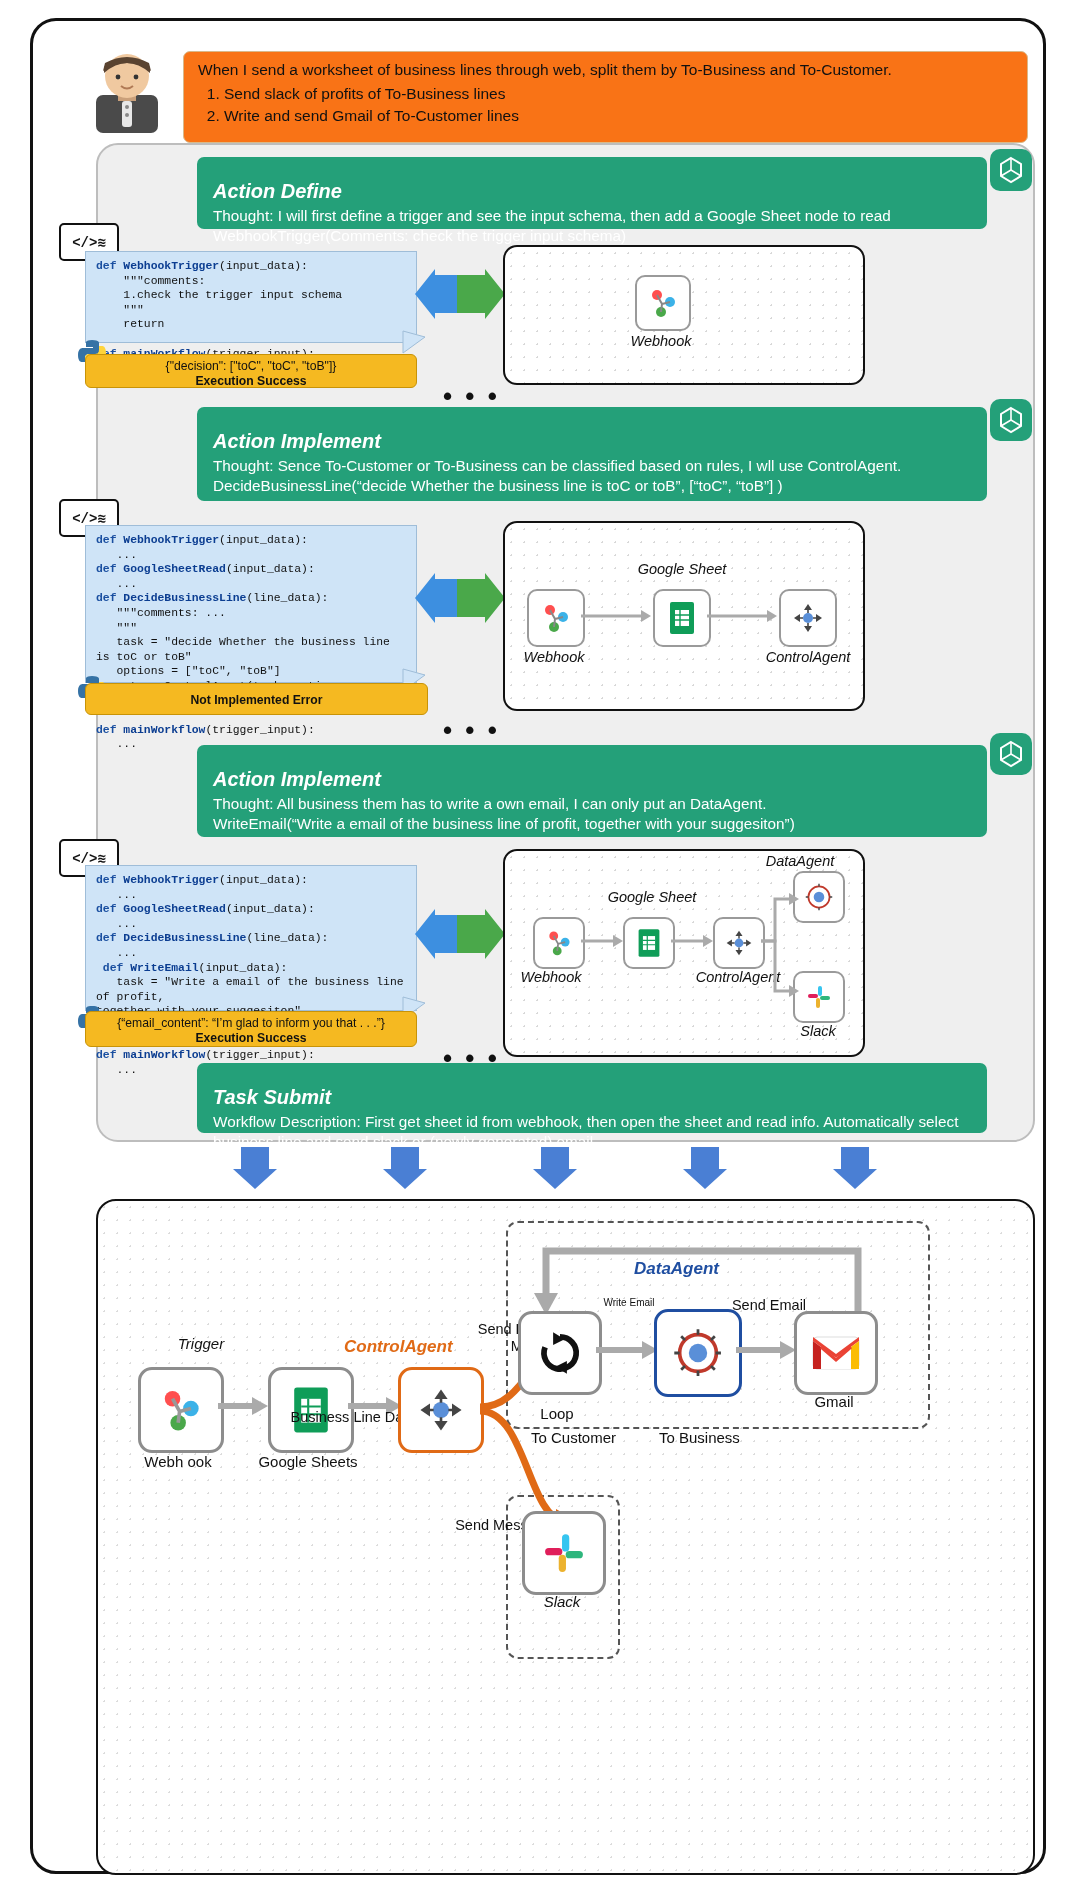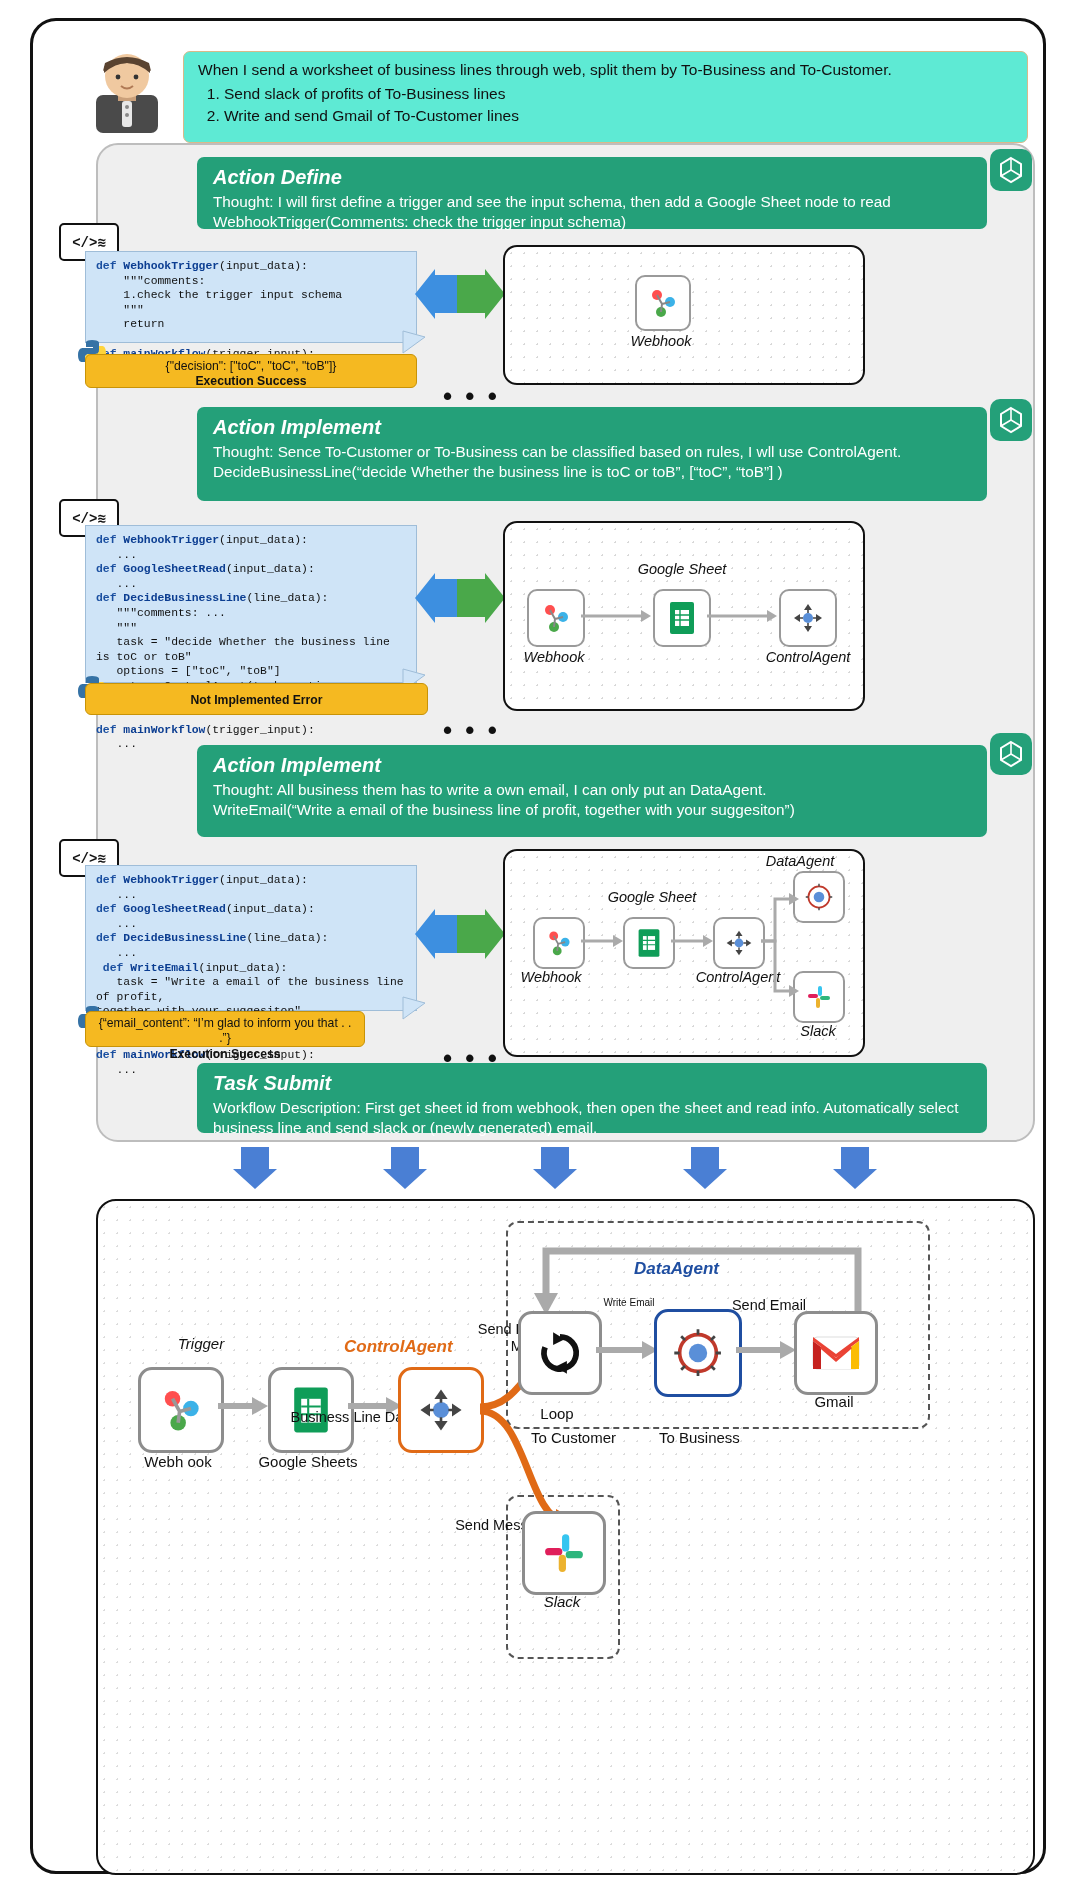--- a/index.html
+++ b/index.html
@@ -3,29 +3,29 @@
 <meta charset="utf-8">
 <style>
   html,body{margin:0;padding:0;background:#000;}
   body{width:1076px;height:1892px;position:relative;font-family:"Liberation Sans",sans-serif;overflow:hidden;}
   .page{position:absolute;left:0;top:0;width:1076px;height:1892px;background:#ffffff;}
   .frame{position:absolute;left:30px;top:18px;width:1016px;height:1856px;border:3px solid #111;border-radius:26px;background:#fff;box-sizing:border-box;}
 
   
   .user-row{position:absolute;left:55px;top:30px;width:940px;height:100px;}
   .avatar{position:absolute;left:0;top:0;width:78px;height:82px;}
-  .bubble{position:absolute;left:95px;top:0;width:845px;min-height:92px;background:#5eead4;border:1px solid #d9b98a;border-radius:7px;box-sizing:border-box;padding:8px 12px 8px 14px;font-size:15.5px;color:#111;line-height:1.35;}
+  .bubble{position:absolute;left:95px;top:0;width:845px;min-height:92px;background:#f97316;border:1px solid #d9b98a;border-radius:7px;box-sizing:border-box;padding:8px 12px 8px 14px;font-size:15.5px;color:#111;line-height:1.35;}
   .bubble ol{margin:3px 0 0 0;padding-left:26px;}
   .bubble li{margin:1px 0;}
 
   
   .agentbox{position:absolute;left:63px;top:122px;width:935px;height:995px;background:#efefef;border:2px solid #bdbdbd;border-radius:22px;}
 
   
-  .greenbar{position:absolute;background:#24a079;border-radius:7px;color:#fff;box-sizing:border-box;padding:9px 14px 9px 16px;}
+  .greenbar{position:absolute;background:#24a079;border-radius:7px;color:#fff;box-sizing:border-box;padding:23px 14px 9px 16px;}
   .greenbar .gtitle{font-size:20px;font-style:italic;font-weight:bold;margin-bottom:3px;}
   .greenbar .gtext{font-size:15.3px;line-height:1.3;}
 
   .gptlogo{position:absolute;width:42px;height:42px;border-radius:10px;background:#24a079;display:flex;align-items:center;justify-content:center;}
 
   
   .codepanel{position:absolute;background:#cfe4f7;border:1px solid #9fbdd8;font-family:"Liberation Mono",monospace;font-size:11.4px;color:#111;line-height:1.28;padding:7px 8px 7px 10px;box-sizing:border-box;}
   .codepanel .kw{color:#1a4fa0;font-weight:bold;}
   .codepanel .fn{color:#0b3d91;font-weight:bold;}
   .codetag{position:absolute;width:56px;height:34px;background:#fff;border:2px solid #111;border-radius:5px;display:flex;align-items:center;justify-content:center;font-family:"Liberation Mono",monospace;font-size:14px;font-weight:bold;color:#111;}
@@ -269,21 +269,21 @@
   </div>
   <svg style="position:absolute;left:370px;top:976px;" width="30" height="24">
         <path d="M0 0 L22 6 L0 22 Z" fill="#cfe4f7" stroke="#9fbdd8"></path>
       </svg>
   <div class="pylogo" style="left:42px;top:982px;">
     <svg width="34" height="34" viewBox="0 0 34 34">
           <path d="M17 3c-7 0-6 3-6 3v4h7v1H8s-5-.6-5 7 4 7 4 7h3v-4s-.2-4 4-4h6s4 .1 4-4V6s.6-3-7-3z" fill="#3572A5"></path>
           <path d="M17 31c7 0 6-3 6-3v-4h-7v-1h10s5 .6 5-7-4-7-4-7h-3v4s.2 4-4 4h-6s-4-.1-4 4v7s-.6 3 7 3z" fill="#FFD43B"></path>
         </svg>
   </div>
-  <div class="yellowbar" style="left:52px;top:990px;width:280px;height:36px;">
+  <div class="yellowbar" style="left:52px;top:990px;width:332px;height:36px;">
     <div>{“email_content”: “I’m glad to inform you that . . .”}</div>
     <div><b>Execution Success</b></div>
   </div>
 
   <svg class="arrowblue" style="left:382px;top:888px;" width="52" height="50">
     <path d="M48 6 L48 44 L20 44 L20 50 L0 25 L20 0 L20 6 Z" fill="#3d8fe0"></path>
   </svg>
   <svg class="arrowgreen" style="left:420px;top:888px;" width="52" height="50">
     <path d="M4 6 L4 44 L32 44 L32 50 L52 25 L32 0 L32 6 Z" fill="#4aa84a"></path>
   </svg>

